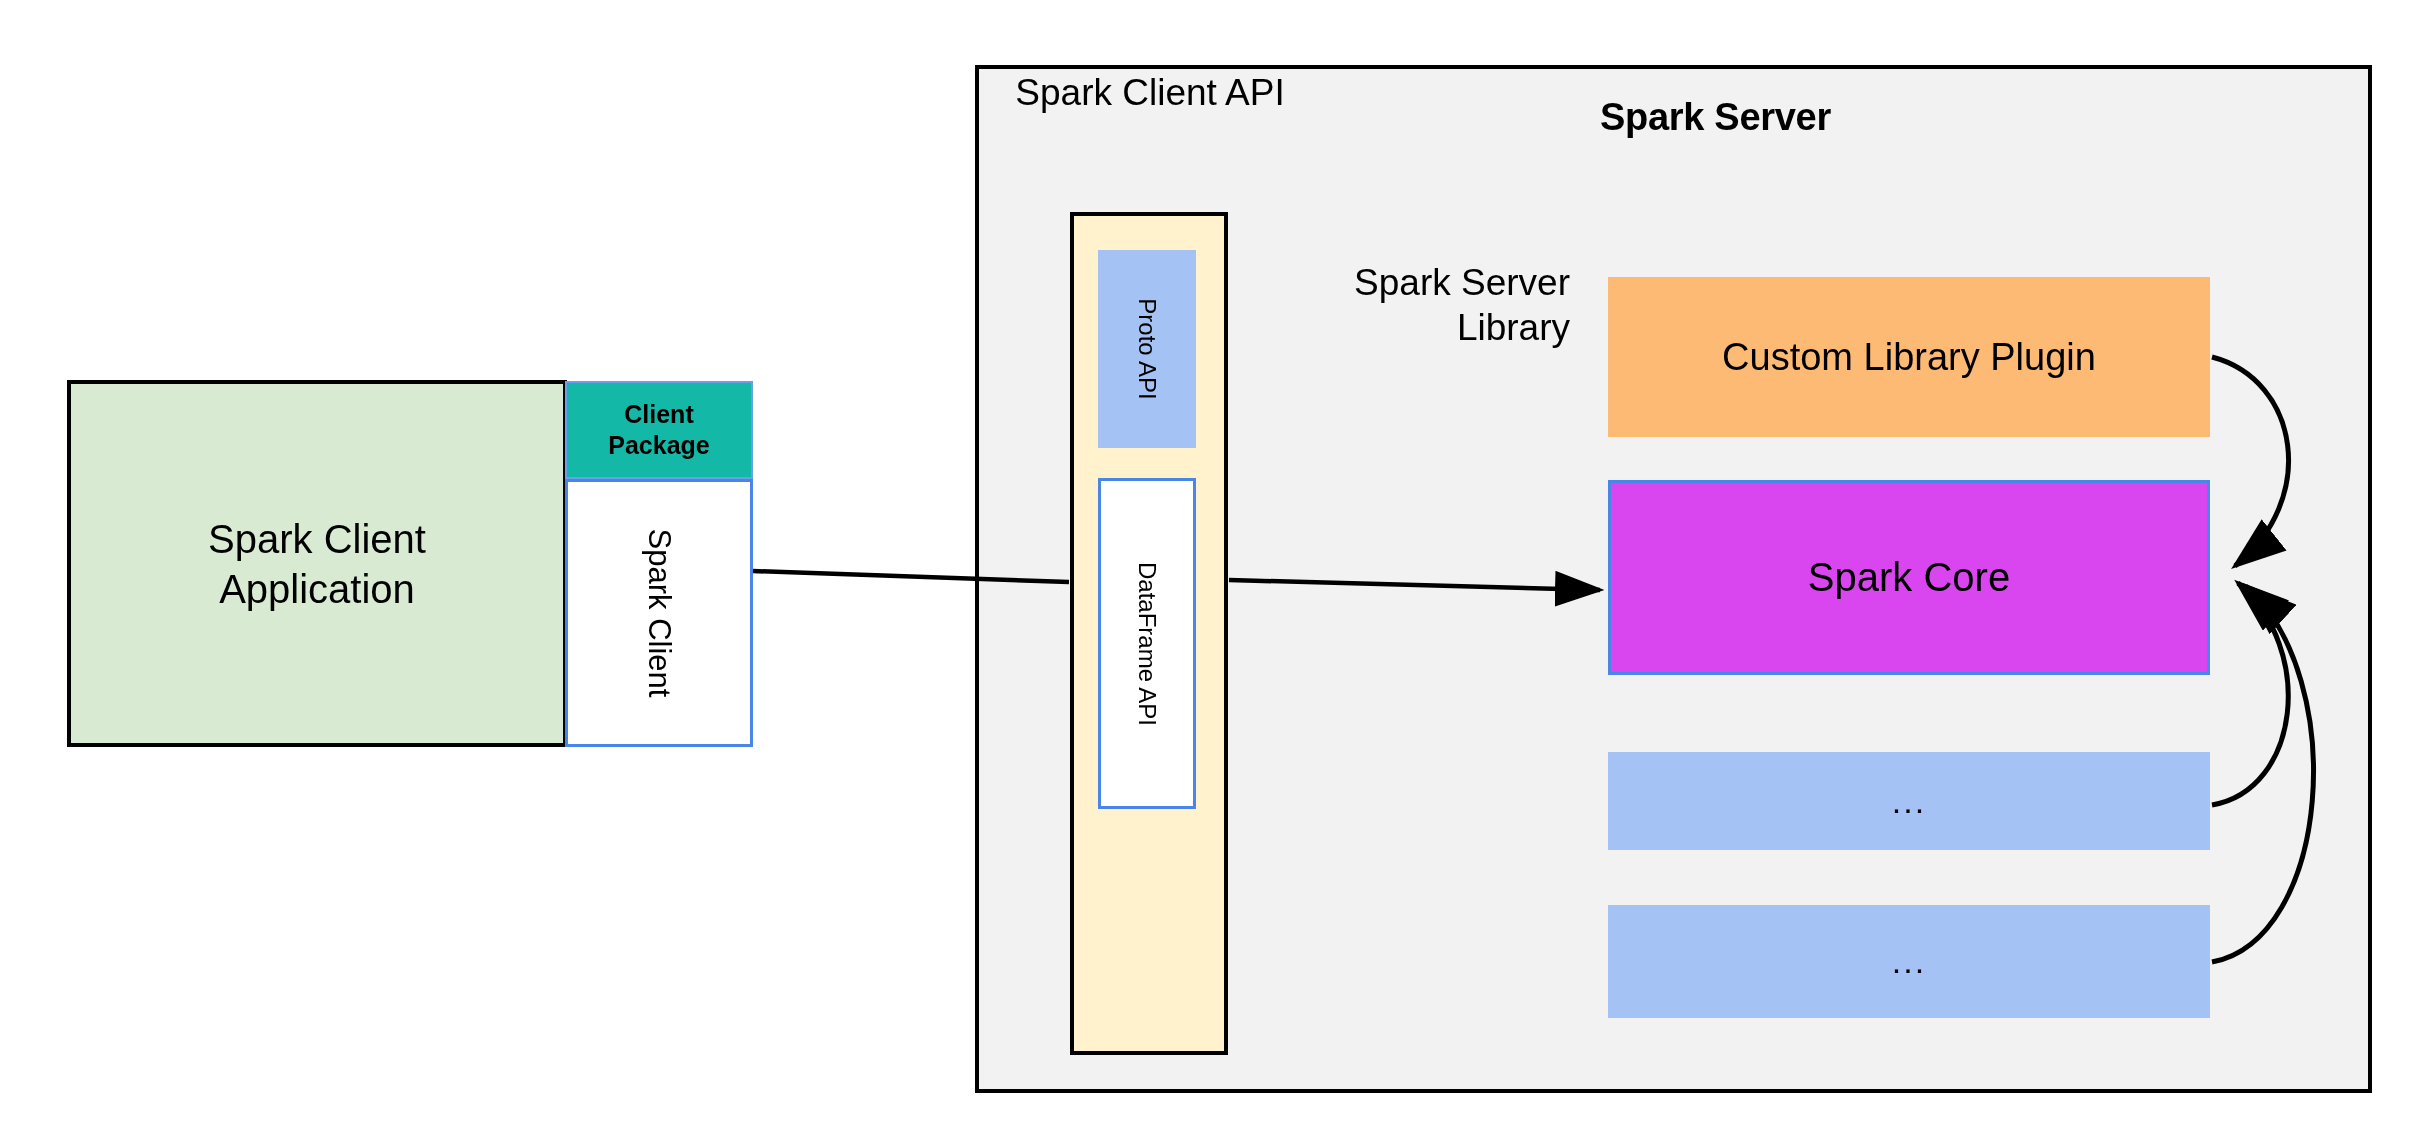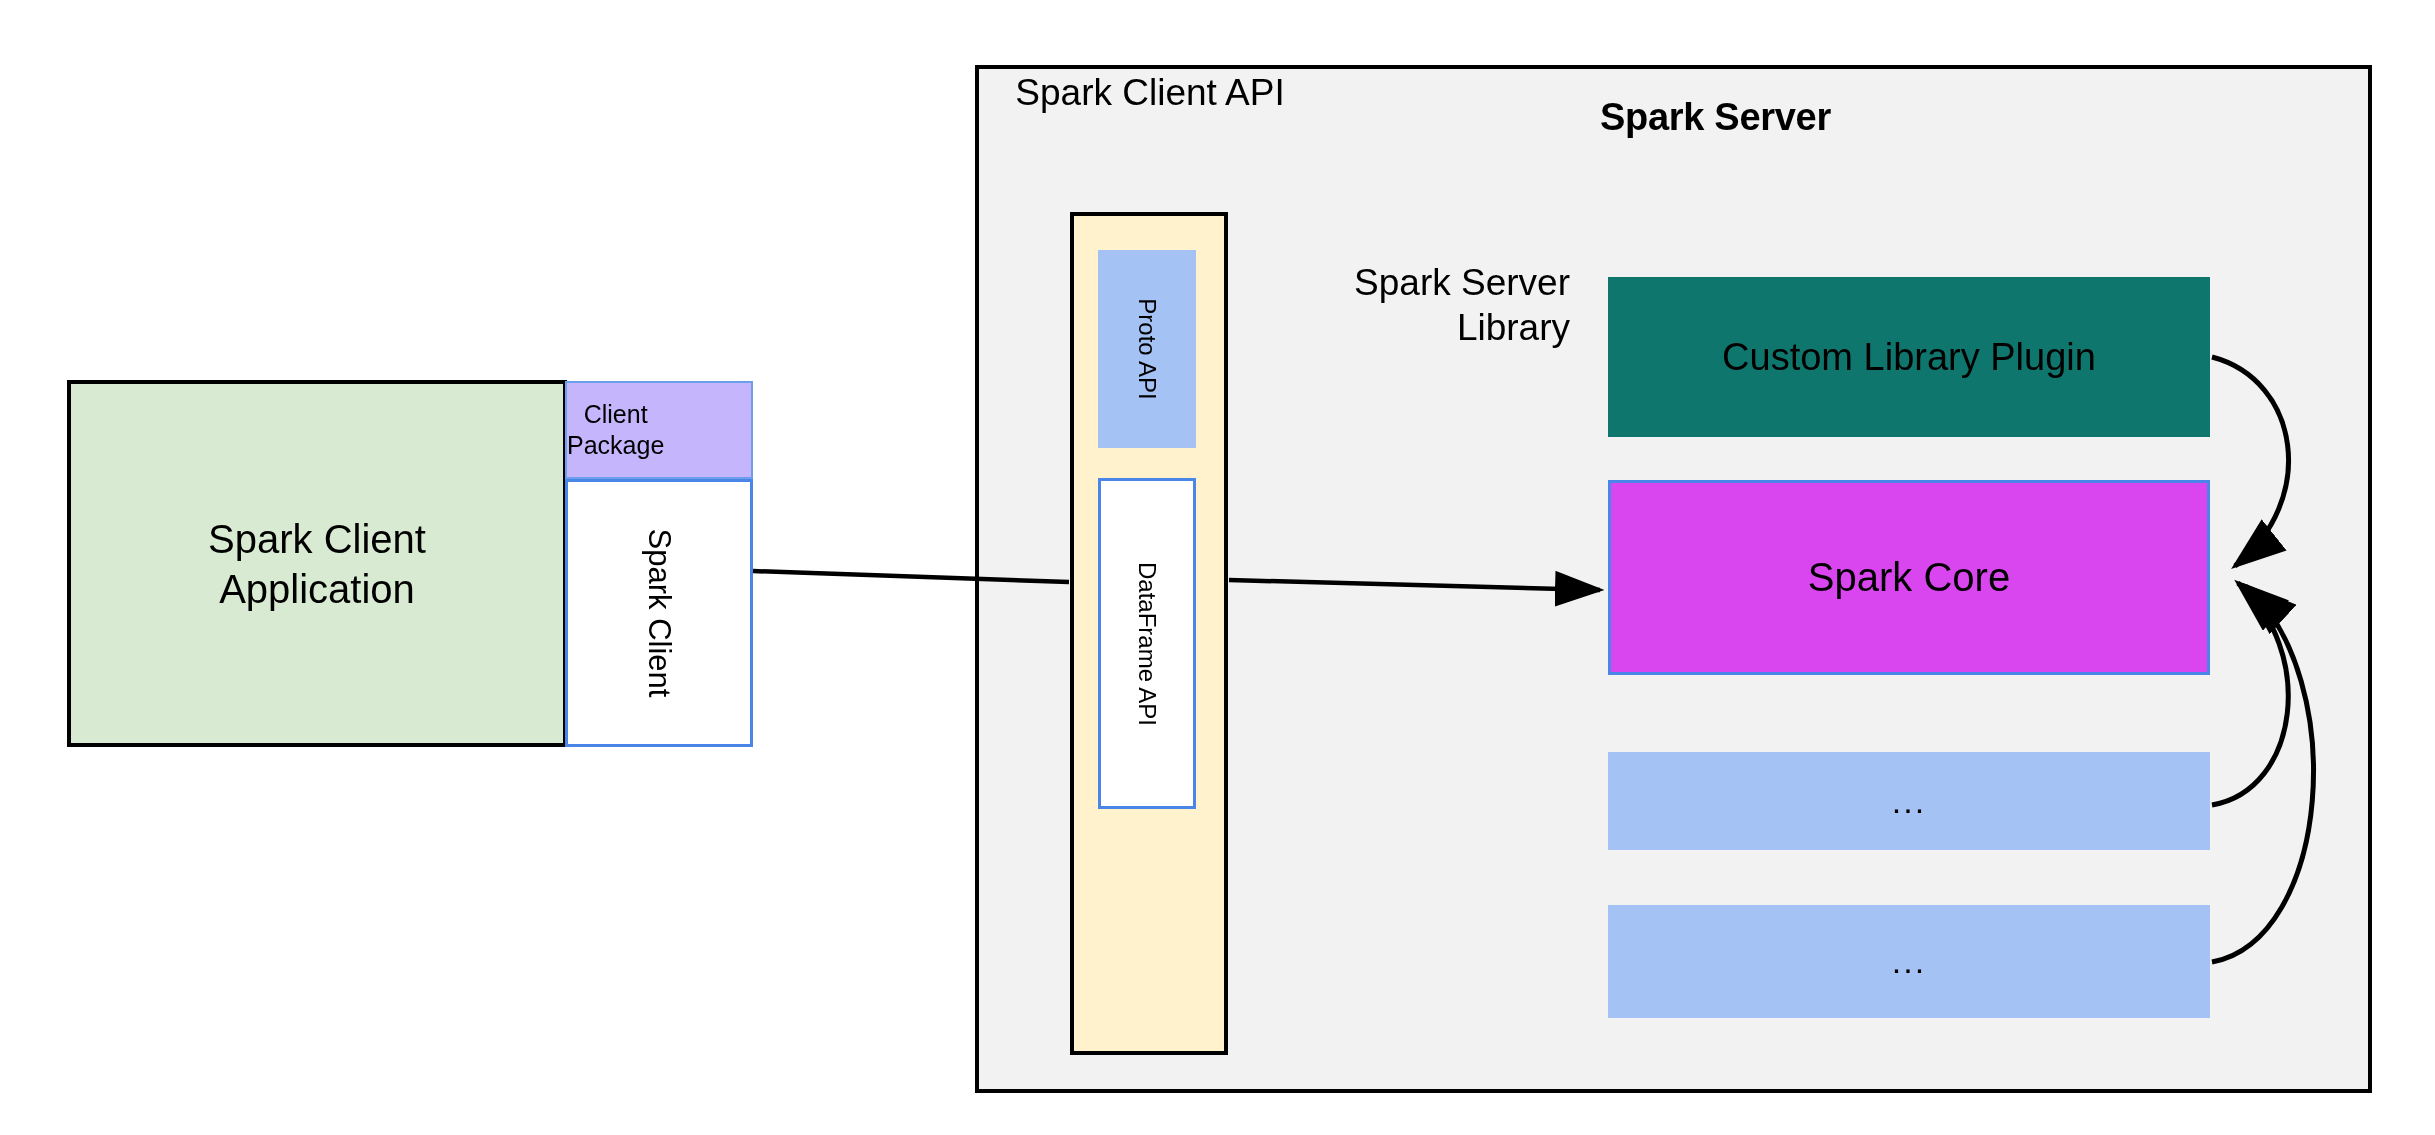--- a/index.html
+++ b/index.html
@@ -73,25 +73,26 @@
     font-size: 40px;
     line-height: 1.25;
     text-align: center;
     white-space: pre-line;
   }
 
   
   #client-package {
     left: 565px; top: 381px;
     width: 188px; height: 98px;
-    background: #c4b5fd;
+    background: #14b8a6;
     border: 2px solid #6d9eeb;
     display: flex;
     align-items: center;
-    justify-content: flex-start;
+    justify-content: center;
+    font-weight: bold;
   }
   #client-package-label {
     font-size: 25px;
     line-height: 1.24;
     text-align: center;
     white-space: pre-line;
   }
 
   
   #spark-client {
@@ -141,21 +142,21 @@
   #dataframe-api-label {
     font-size: 24px;
     white-space: nowrap;
     transform: rotate(90deg);
   }
 
   
   #custom-plugin {
     left: 1608px; top: 277px;
     width: 602px; height: 160px;
-    background: #0f766e;
+    background: #fdba74;
     display: flex;
     align-items: center;
     justify-content: center;
   }
   #custom-plugin-label { font-size: 38px; white-space: nowrap; }
 
   #spark-core {
     left: 1608px; top: 480px;
     width: 602px; height: 195px;
     background: #d946ef;

